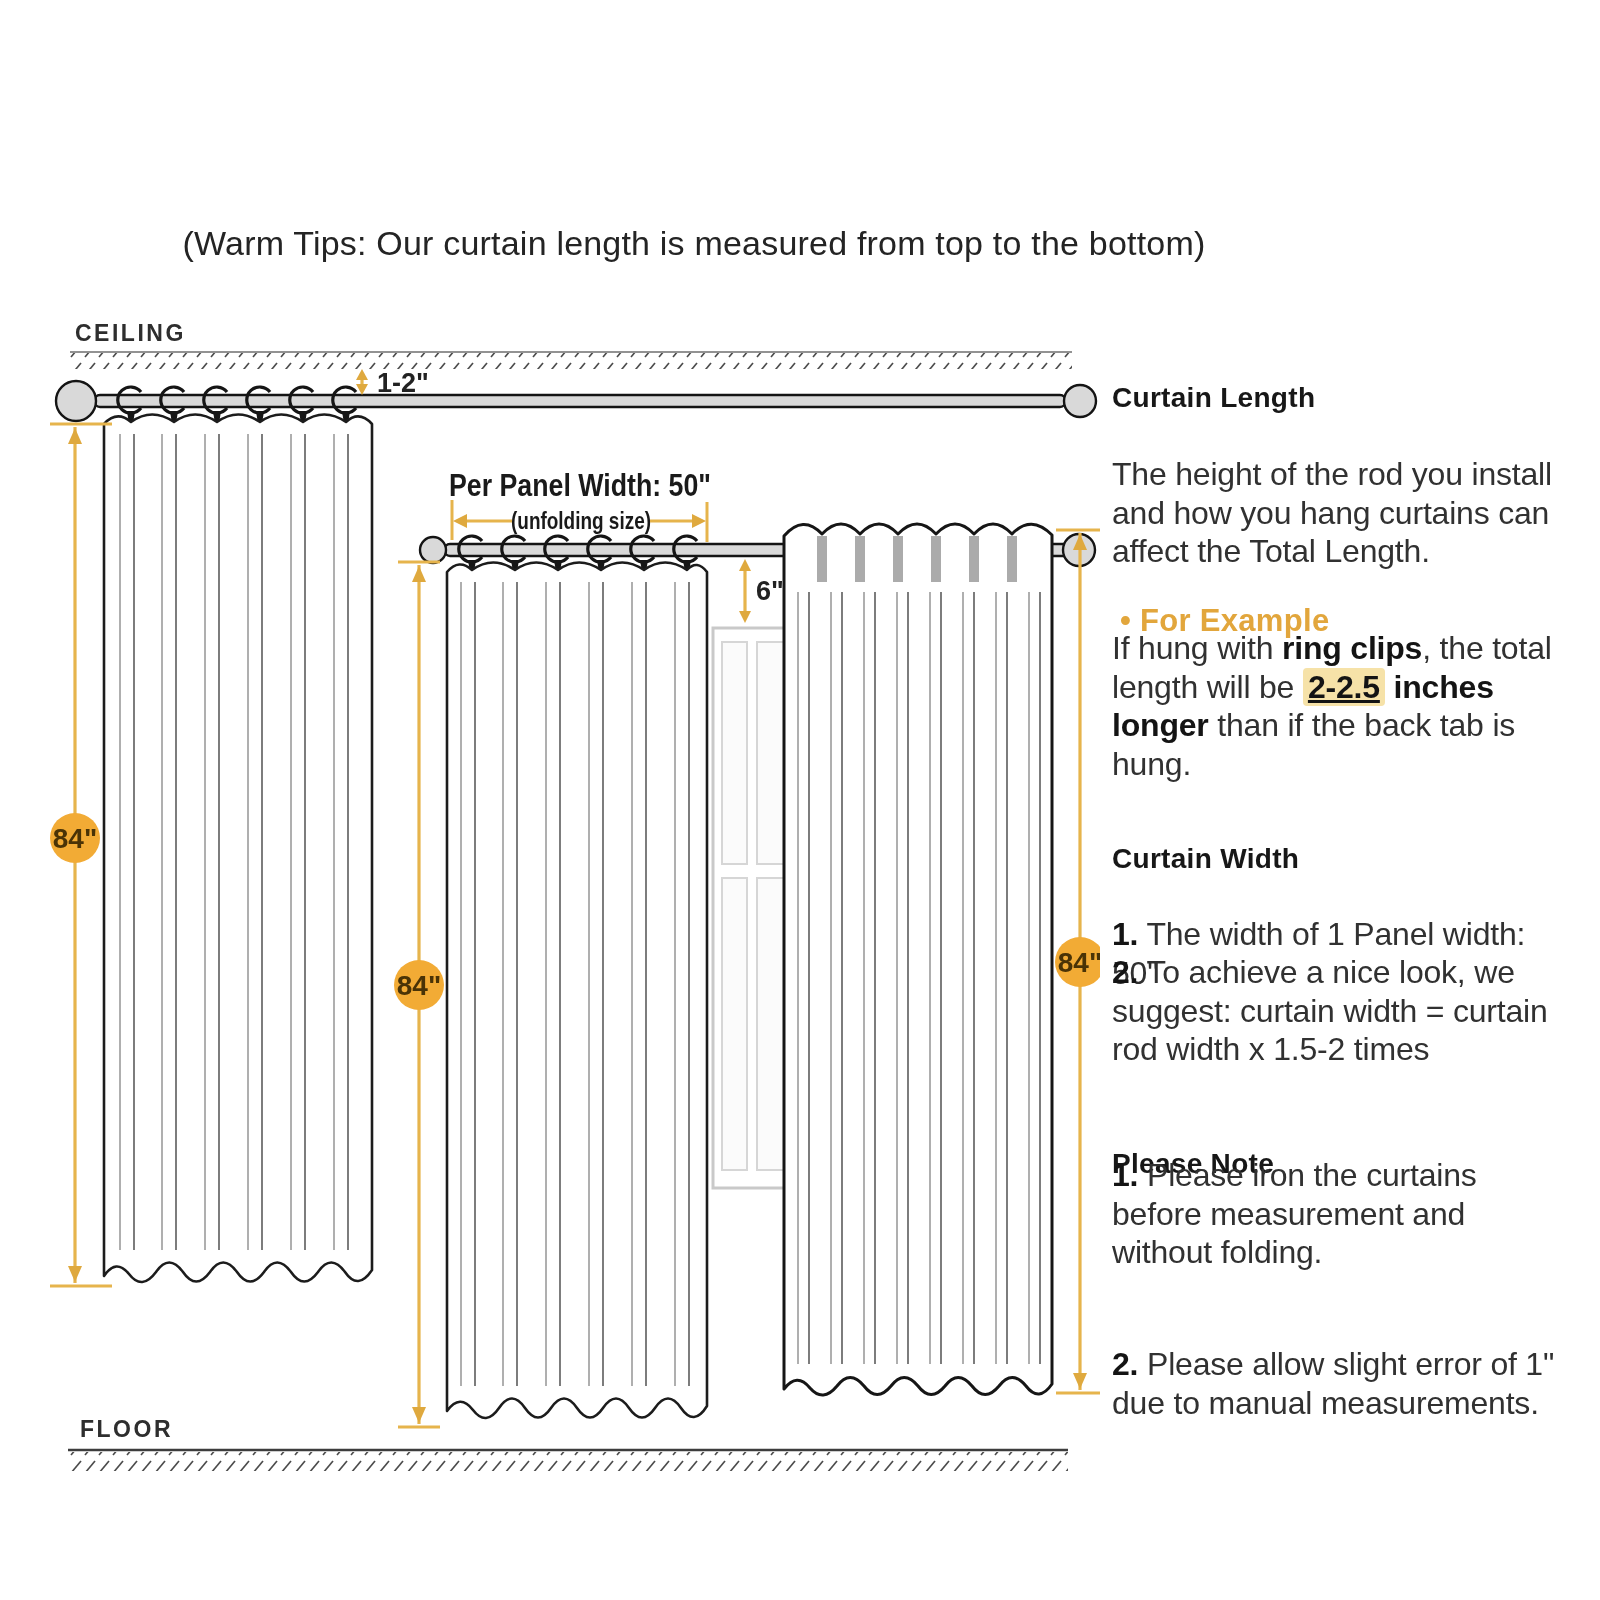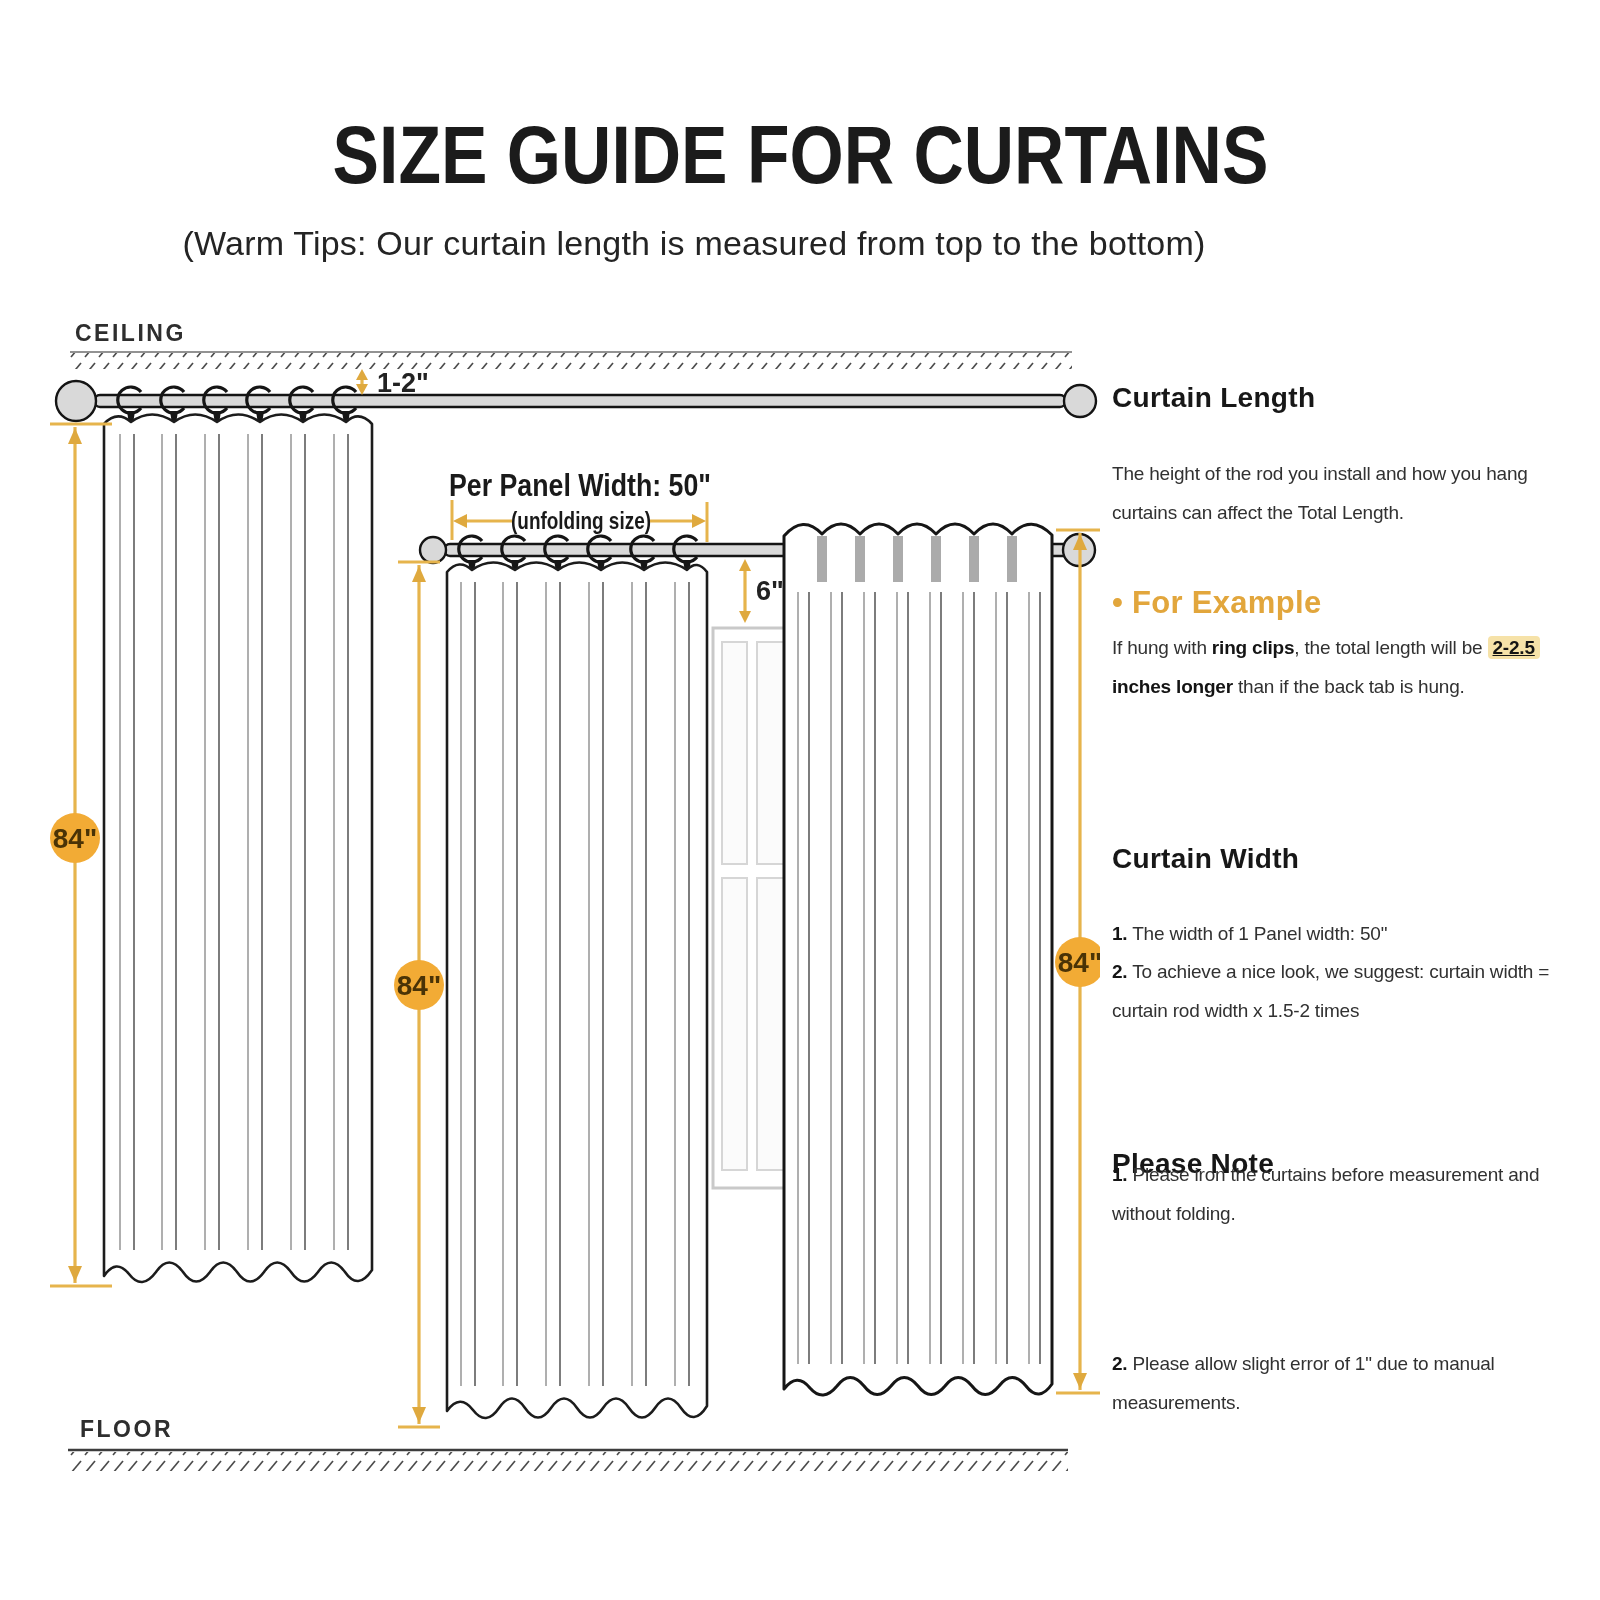--- a/index.html
+++ b/index.html
@@ -9,41 +9,40 @@
   .title-wrap{position:absolute;top:108px;left:0;width:1600px;text-align:center;}
   .title{display:inline-block;font-size:82px;font-weight:bold;color:#1b1b1b;
          letter-spacing:0px;transform:scaleX(.85);transform-origin:center top;white-space:nowrap;}
   .subtitle{position:absolute;top:224px;left:0;width:1388px;text-align:center;
             font-size:34px;color:#242424;letter-spacing:.2px;}
   
   #diagram{position:absolute;left:0;top:0;width:1100px;height:1600px;}
   
   .rcol{position:absolute;left:1112px;top:0;width:452px;}
   .rcol h2{position:absolute;margin:0;font-size:28px;font-weight:bold;color:#171717;letter-spacing:.3px;}
-  .rcol p{position:absolute;margin:0;font-size:19px;line-height:38.5px;color:#313131;width:452px;letter-spacing:-.2px;}
+  .rcol p{position:absolute;margin:0;font-size:32px;line-height:38.5px;color:#313131;width:452px;letter-spacing:-.2px;}
   .rcol p b{color:#141414;}
   .example-label{position:absolute;font-size:31px;font-weight:bold;color:#E2A63C;letter-spacing:.3px;}
   .hl{background:#F6E2A8;font-weight:bold;color:#141414;padding:1px 5px;border-radius:4px;text-decoration:underline;}
   #len-head{top:382px;}
   #len-body{top:455px;}
-  #ex-label{top:585px;}
+  #ex-label{top:603px;margin-left:8px;}
   #ex-body{top:629px;}
   #wid-head{top:843px;}
   #wid-item1{top:915px;}
   #wid-item2{top:953px;}
   #note-head{top:1148px;}
   #note-item1{top:1156px;}
   #note-item2{top:1334px;margin-top:11px;}
 </style>
 </head>
 <body>
 
 <div id="page">
 
-  <div class="title-wrap"><div class="title">SIZE GUIDE FOR CURTAINS</div></div>
   <div class="subtitle">(Warm Tips: Our curtain length is measured from top to the bottom)</div>
 
   <svg id="diagram" viewBox="0 0 1100 1600">
     <defs>
       <pattern id="hatch" width="14" height="18" patternUnits="userSpaceOnUse">
         <line x1="1" y1="15" x2="11" y2="3" stroke="#4b4b4b" stroke-width="1.7"></line>
       </pattern>
     </defs>
 
     <text x="75" y="341" font-size="23" font-weight="bold" letter-spacing="2.5" fill="#2e2e2e">CEILING</text>

